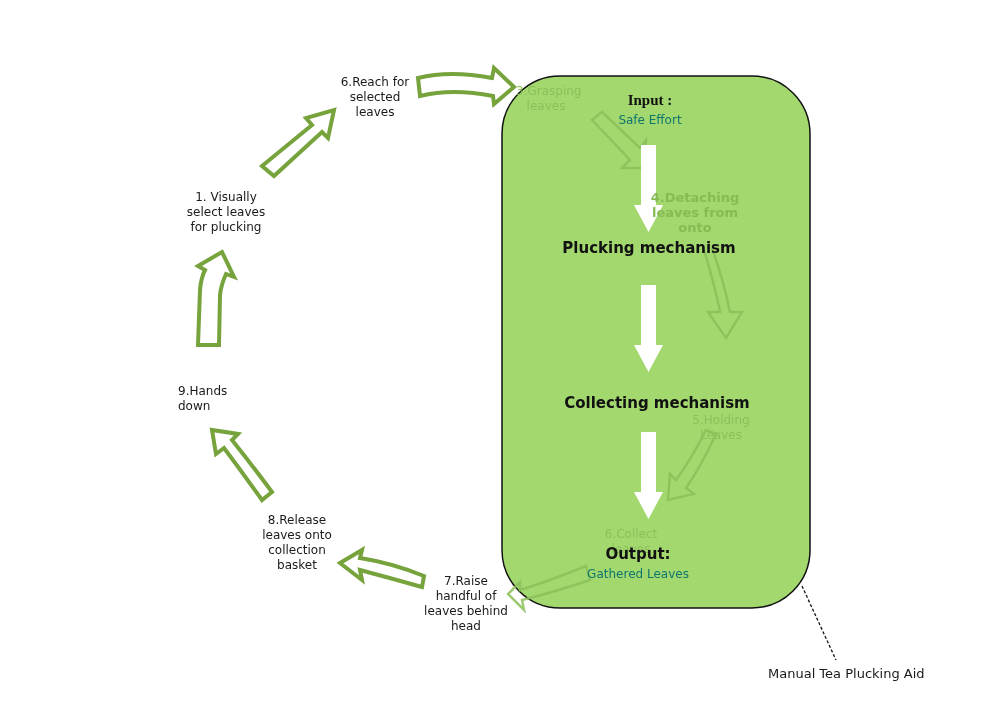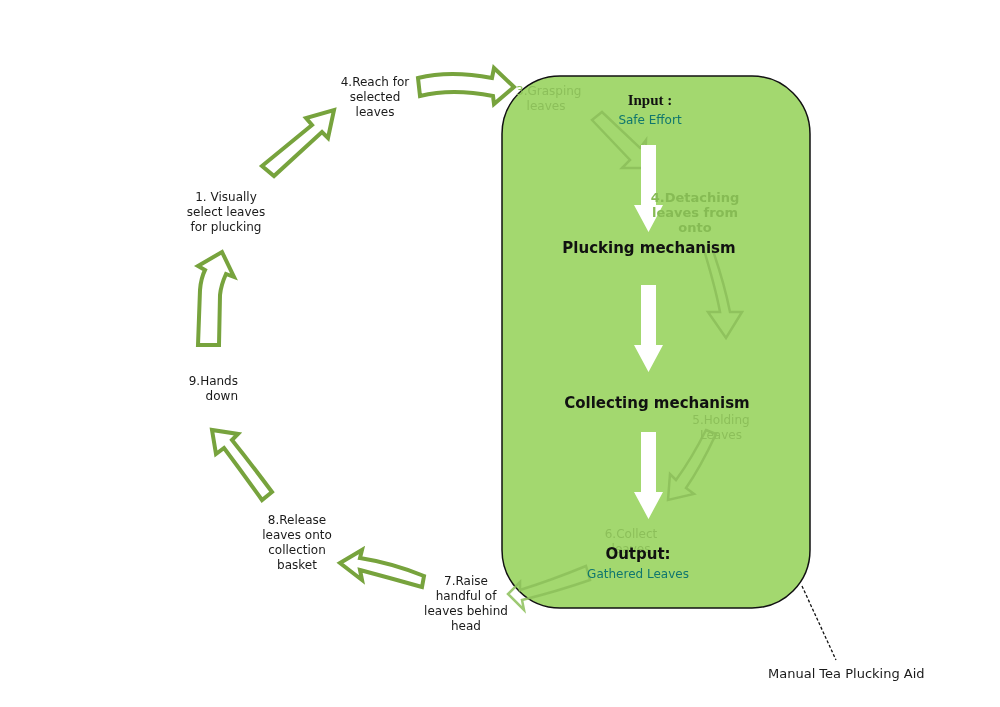--- a/index.html
+++ b/index.html
@@ -51,21 +51,21 @@
 
   <line x1="802" y1="586" x2="836" y2="660" stroke="#111" stroke-width="1.3" stroke-dasharray="3,2"></line>
 </svg>
 
 <div class="label" style="left:186px;top:190px;width:80px;">
   <div>1. Visually</div>
   <div>select leaves</div>
   <div>for plucking</div>
 </div>
 <div class="label" style="left:335px;top:75px;width:80px;">
-  <div>4.Reach for</div>
+  <div>6.Reach for</div>
   <div>selected</div>
   <div>leaves</div>
 </div>
 <div class="label faded" style="left:516px;top:84px;width:60px;">
   <div>3.Grasping</div>
   <div>leaves</div>
 </div>
 <div class="label faded-bold" style="left:650px;top:190px;width:90px;">
   <div>4.Detaching</div>
   <div>leaves from</div>
@@ -84,21 +84,21 @@
   <div>handful of</div>
   <div>leaves behind</div>
   <div>head</div>
 </div>
 <div class="label" style="left:256px;top:513px;width:82px;">
   <div>8.Release</div>
   <div>leaves onto</div>
   <div>collection</div>
   <div>basket</div>
 </div>
-<div class="label" style="left:178px;top:374px;width:60px;text-align:right;">
+<div class="label" style="left:178px;top:384px;width:60px;text-align:left;">
   <div>9.Hands</div>
   <div>down</div>
 </div>
 
 <div class="box-heading" style="left:590px;top:92px;width:120px;font-size:15px;font-family:Liberation Serif, serif;">Input :</div>
 <div class="box-sub" style="left:590px;top:113px;width:120px;">Safe Effort</div>
 <div class="box-heading" style="left:540px;top:239px;width:218px;font-size:15px;text-align:center;">Plucking mechanism</div>
 <div class="box-heading" style="left:544px;top:394px;width:226px;font-size:15px;">Collecting mechanism</div>
 <div class="box-heading" style="left:588px;top:545px;width:100px;font-size:15px;">Output:</div>
 <div class="box-sub" style="left:578px;top:567px;width:120px;">Gathered Leaves</div>

